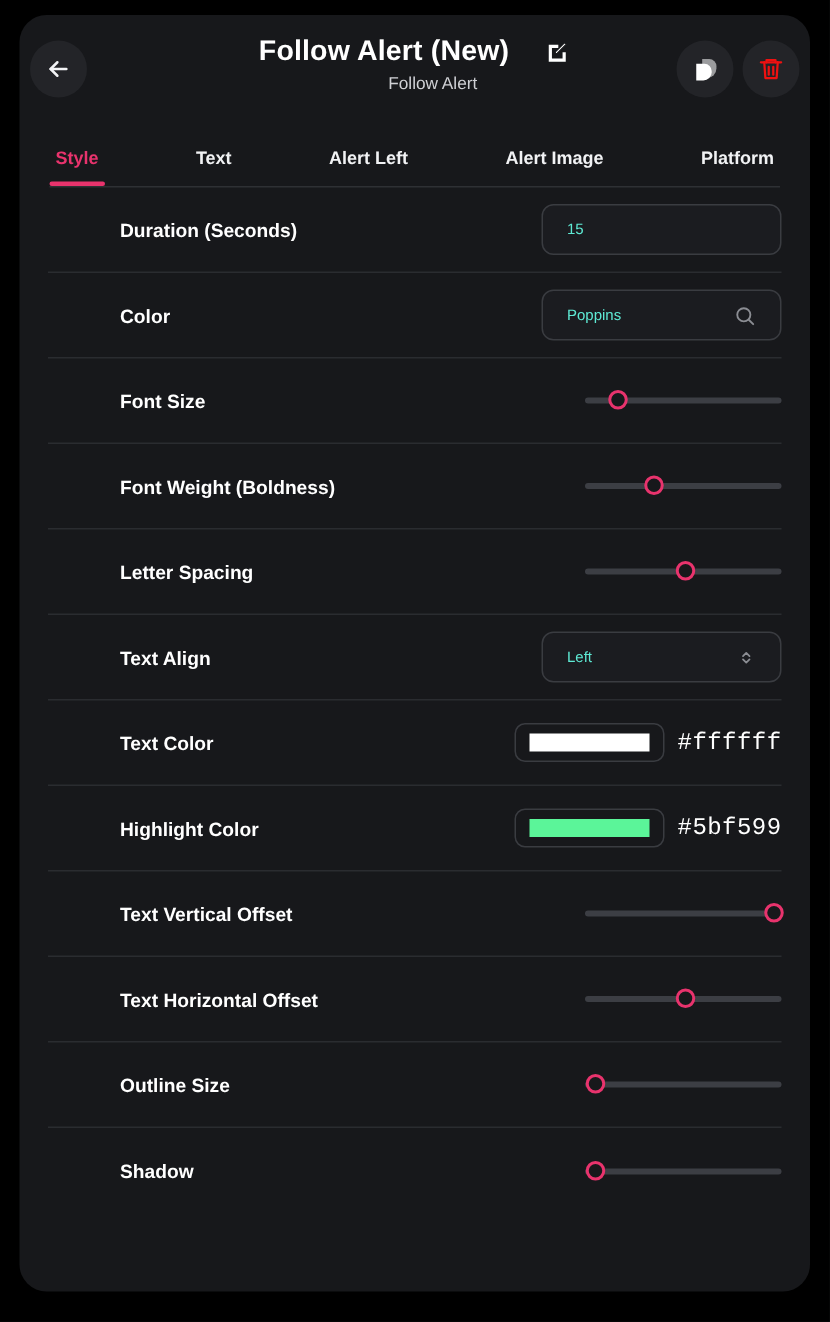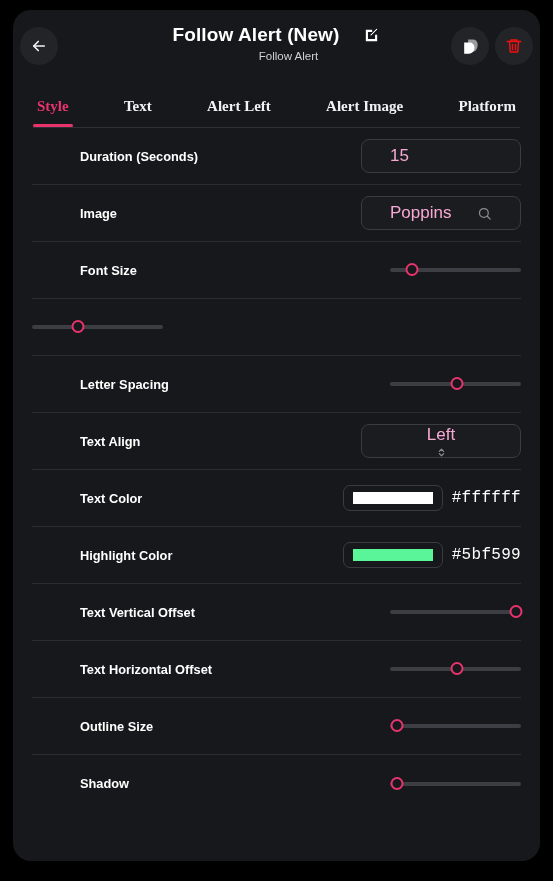--- a/index.html
+++ b/index.html
@@ -58,27 +58,26 @@
 
   
   .tabs {
     position: relative;
     display: flex;
     justify-content: space-between;
     padding: 0 20px;
     margin-top: 10px;
   }
   .tab {
-    font-size: 15px; font-weight: bold;
+    font-size: 12px; font-weight: bold;
     color: #f1f2f4;
     padding: 6px 4px 12px 4px;
     position: relative;
     cursor: pointer;
     white-space: nowrap;
-    font-family: Liberation Serif, serif;
   }
   .tab.active { color: #e8336d; }
   .tab.active::after {
     content: "";
     position: absolute;
     left: 0; right: 0; bottom: 0;
     height: 3px;
     background: #e8336d;
     border-radius: 2px;
   }
@@ -109,28 +108,28 @@
     flex: 0 0 auto;
   }
 
   
   .field {
     width: 160px; height: 34px;
     background: #1b1c20;
     border: 1px solid #3a3c41;
     border-radius: 8px;
     display: flex; align-items: center;
-    padding: 0 28px;
-    color: #f9a8d4;
-    font-size: 17px;
+    padding: 0 16px;
+    color: #5eead4;
+    font-size: 10px;
     cursor: text;
   }
   .field .val { flex: 1; }
   .field .trail { display: flex; align-items: center; color: #8b8d93; }
-  .field.select { cursor: pointer; flex-direction: column; }
+  .field.select { cursor: pointer; }
 
   
   .slider { width: 131px; height: 20px; position: relative; cursor: pointer; }
   .slider .track {
     position: absolute; left: 0; right: 0; top: 8px;
     height: 4px; background: #3c3e44; border-radius: 2px;
   }
   .slider .knob {
     position: absolute; top: 3px;
     width: 13px; height: 13px;
@@ -220,21 +219,21 @@
   <div class="rows">
       <div class="row">
         <div class="row-label">Duration (Seconds)</div>
         <div class="row-control">
           <div class="field">
             <span class="val">15</span>
           </div>
         </div>
       </div>
       <div class="row">
-        <div class="row-label">Image</div>
+        <div class="row-label">Color</div>
         <div class="row-control">
           <div class="field">
             <span class="val">Poppins</span>
             <span class="trail">
               <svg width="15" height="15" viewBox="0 0 24 24" fill="none" stroke="#8b8d93" stroke-width="2" stroke-linecap="round">
                 <circle cx="11" cy="11" r="7"></circle>
                 <line x1="16.5" y1="16.5" x2="21" y2="21"></line>
               </svg>
             </span>
           </div>
@@ -243,20 +242,21 @@
       <div class="row">
         <div class="row-label">Font Size</div>
         <div class="row-control">
           <div class="slider">
             <div class="track"></div>
             <div class="knob" style="left: 17%;"></div>
           </div>
         </div>
       </div>
       <div class="row">
+        <div class="row-label">Font Weight (Boldness)</div>
         <div class="row-control">
           <div class="slider">
             <div class="track"></div>
             <div class="knob" style="left: 35%;"></div>
           </div>
         </div>
       </div>
       <div class="row">
         <div class="row-label">Letter Spacing</div>
         <div class="row-control">

